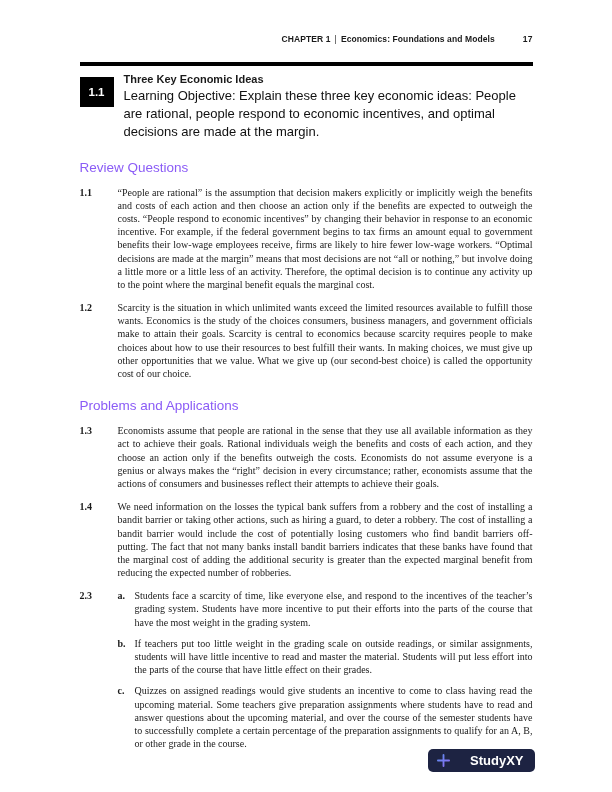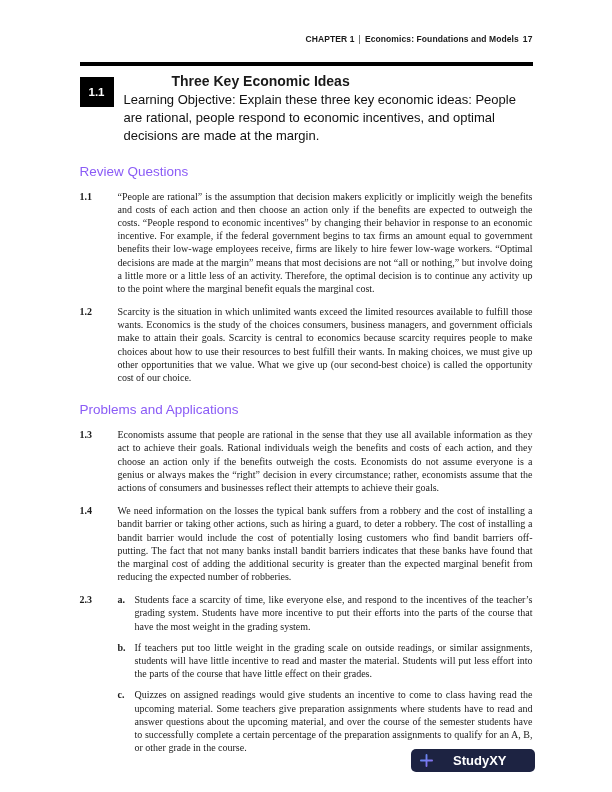--- a/index.html
+++ b/index.html
@@ -18,41 +18,41 @@
   .running-head {
     display: flex;
     justify-content: flex-end;
     align-items: baseline;
     font-family: "Liberation Sans", sans-serif;
     font-size: 8.5px;
     font-weight: bold;
     letter-spacing: 0.1px;
   }
   .running-head .divider { font-weight: 300; margin: 0 4px; color: #333; }
-  .running-head .pgnum { margin-left: 4px; }
+  .running-head .pgnum { margin-left: 28px; }
   
   .lo-box {
     margin-top: 18px;
     border-top: 4px solid #000;
     padding-top: 7px;
     display: flex;
     gap: 10px;
     font-family: "Liberation Sans", sans-serif;
   }
   .lo-badge {
     flex: 0 0 34px;
     width: 34px; height: 30px;
     background: #000;
     color: #fff;
     display: flex; align-items: center; justify-content: center;
     font-weight: bold;
     font-size: 11.5px;
     margin-top: 4px;
   }
-  .lo-title { font-weight: bold; font-size: 14px; margin-bottom: 2px; margin-left: 48px; }
+  .lo-title { font-weight: bold; font-size: 11px; margin-bottom: 2px; }
   .lo-objective { font-size: 13px; line-height: 1.4; color: #111; max-width: 430px; }
   
   .section-heading {
     font-family: "Liberation Sans", sans-serif;
     font-weight: 400;
     font-size: 13.5px;
     color: #8b5cf6;
     margin: 18px 0 11px 0;
   }
   
@@ -77,21 +77,21 @@
     font-size: 10px;
     line-height: 1.32;
   }
   
   .brand {
     position: absolute;
     right: 70px; bottom: 20px;
     background: #1d2342;
     color: #ffffff;
     border-radius: 5px;
-    padding: 4px 28px 4px 9px;
+    padding: 4px 11px 4px 9px;
     display: flex;
     align-items: center;
     gap: 20px;
     font-family: "Liberation Sans", sans-serif;
     font-weight: bold;
     font-size: 13px;
   }
   .brand .plus { display: flex; align-items: center; }
 </style>
 </head>

